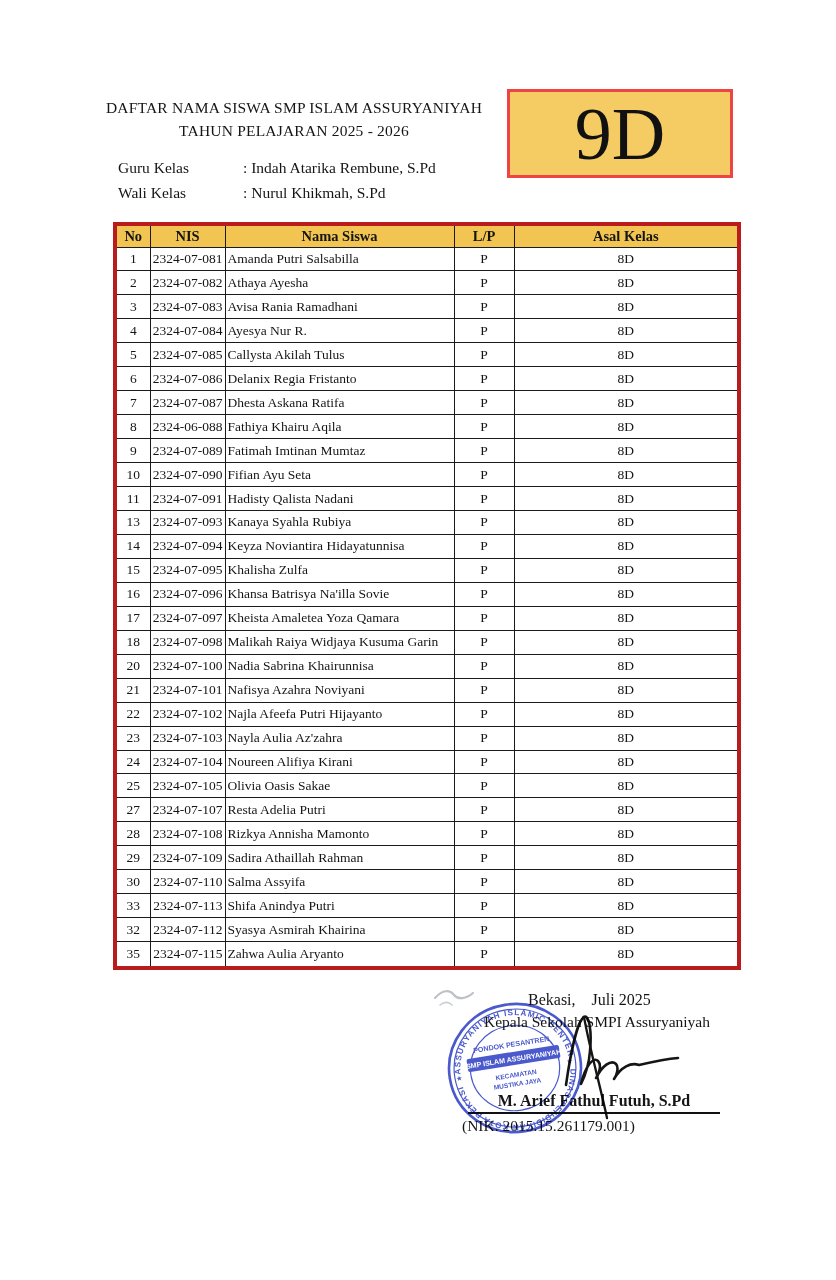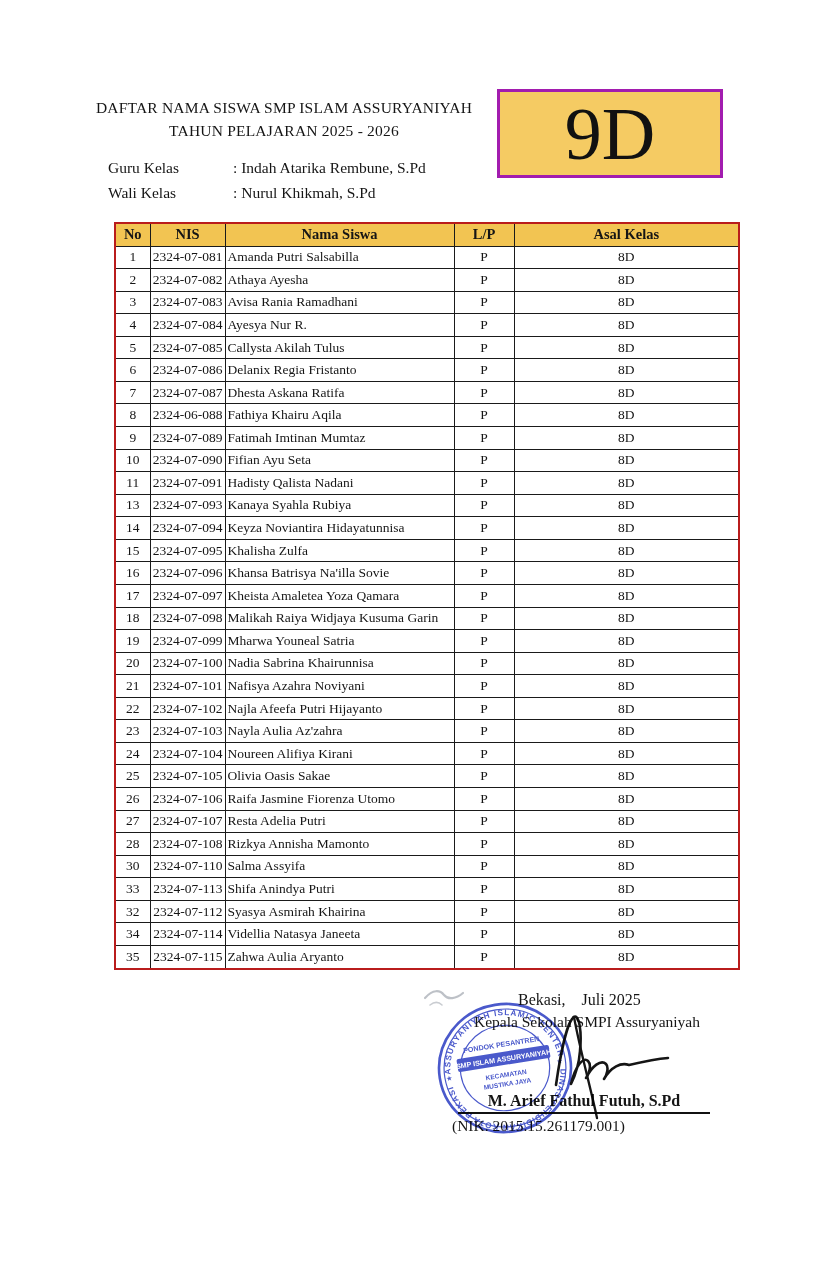--- a/index.html
+++ b/index.html
@@ -1,32 +1,32 @@
 <!DOCTYPE html>
 <html><head>
 <meta charset="utf-8">
 <style>
   * { margin:0; padding:0; box-sizing:border-box; }
   html,body { background:#ffffff; }
   body { font-family:"Liberation Serif","DejaVu Serif",serif; color:#151515; }
-  .page { position:relative; width:812px; height:1280px; background:#ffffff; overflow:hidden; }
+  .page { position:relative; width:812px; height:1280px; background:#ffffff; overflow:hidden;margin-left:10px; }
 
   
   .title-block { position:absolute; left:58px; top:96px; width:452px; text-align:center;
                  font-size:15.5px; line-height:23px; letter-spacing:.2px; }
   .class-box { position:absolute; left:497px; top:89px; width:226px; height:89px;
-               background:#F5CB63; border:3px solid #a21caf;
+               background:#F5CB63; border:3px solid #ef4444;
                display:flex; align-items:center; justify-content:center;
                font-size:74px; line-height:1; color:#111; }
   .info-block { position:absolute; left:108px; top:155px; font-size:15.5px; line-height:25px; }
   .info-row .lbl { display:inline-block; width:125px; }
 
   
-  table.roster { position:absolute; left:114px; top:222px; width:624px; height:748px;
-                 border-collapse:collapse; border:2px solid #b91c1c; table-layout:fixed; }
+  table.roster { position:absolute; left:103px; top:222px; width:624px; height:748px;
+                 border-collapse:collapse; border:4px solid #b91c1c; table-layout:fixed; }
   table.roster th, table.roster td { border:1px solid #1a1a1a; overflow:hidden; }
   table.roster thead tr { height:23px; }
   table.roster th { background:#F2C452; font-weight:bold; font-size:14.5px; text-align:center; }
   table.roster td { font-size:13.5px; padding:0 2px; }
   td.col-no   { text-align:center; font-size:14px; }
   td.col-nis  { text-align:right; }
   td.col-name { text-align:left; padding-left:4px; font-size:13px; white-space:nowrap; }
   td.col-lp   { text-align:center; }
   td.col-asal { text-align:center; font-size:14px; }
 
@@ -198,27 +198,20 @@
           <td class="col-asal">8D</td>
         </tr>
         <tr>
           <td class="col-no">18</td>
           <td class="col-nis">2324-07-098</td>
           <td class="col-name">Malikah Raiya Widjaya Kusuma Garin</td>
           <td class="col-lp">P</td>
           <td class="col-asal">8D</td>
         </tr>
         <tr>
-          <td class="col-no">19</td>
-          <td class="col-nis">2324-07-099</td>
-          <td class="col-name">Mharwa Youneal Satria</td>
-          <td class="col-lp">P</td>
-          <td class="col-asal">8D</td>
-        </tr>
-        <tr>
           <td class="col-no">20</td>
           <td class="col-nis">2324-07-100</td>
           <td class="col-name">Nadia Sabrina Khairunnisa</td>
           <td class="col-lp">P</td>
           <td class="col-asal">8D</td>
         </tr>
         <tr>
           <td class="col-no">21</td>
           <td class="col-nis">2324-07-101</td>
           <td class="col-name">Nafisya Azahra Noviyani</td>
@@ -247,65 +240,58 @@
           <td class="col-asal">8D</td>
         </tr>
         <tr>
           <td class="col-no">25</td>
           <td class="col-nis">2324-07-105</td>
           <td class="col-name">Olivia Oasis Sakae</td>
           <td class="col-lp">P</td>
           <td class="col-asal">8D</td>
         </tr>
         <tr>
-          <td class="col-no">26</td>
-          <td class="col-nis">2324-07-106</td>
-          <td class="col-name">Raifa Jasmine Fiorenza Utomo</td>
-          <td class="col-lp">P</td>
-          <td class="col-asal">8D</td>
-        </tr>
-        <tr>
           <td class="col-no">27</td>
           <td class="col-nis">2324-07-107</td>
           <td class="col-name">Resta Adelia Putri</td>
           <td class="col-lp">P</td>
           <td class="col-asal">8D</td>
         </tr>
         <tr>
           <td class="col-no">28</td>
           <td class="col-nis">2324-07-108</td>
           <td class="col-name">Rizkya Annisha Mamonto</td>
           <td class="col-lp">P</td>
           <td class="col-asal">8D</td>
         </tr>
         <tr>
+          <td class="col-no">29</td>
+          <td class="col-nis">2324-07-109</td>
+          <td class="col-name">Sadira Athaillah Rahman</td>
+          <td class="col-lp">P</td>
+          <td class="col-asal">8D</td>
+        </tr>
+        <tr>
           <td class="col-no">30</td>
           <td class="col-nis">2324-07-110</td>
           <td class="col-name">Salma Assyifa</td>
           <td class="col-lp">P</td>
           <td class="col-asal">8D</td>
         </tr>
         <tr>
           <td class="col-no">33</td>
           <td class="col-nis">2324-07-113</td>
           <td class="col-name">Shifa Anindya Putri</td>
           <td class="col-lp">P</td>
           <td class="col-asal">8D</td>
         </tr>
         <tr>
           <td class="col-no">32</td>
           <td class="col-nis">2324-07-112</td>
           <td class="col-name">Syasya Asmirah Khairina</td>
-          <td class="col-lp">P</td>
-          <td class="col-asal">8D</td>
-        </tr>
-        <tr>
-          <td class="col-no">34</td>
-          <td class="col-nis">2324-07-114</td>
-          <td class="col-name">Videllia Natasya Janeeta</td>
           <td class="col-lp">P</td>
           <td class="col-asal">8D</td>
         </tr>
         <tr>
           <td class="col-no">35</td>
           <td class="col-nis">2324-07-115</td>
           <td class="col-name">Zahwa Aulia Aryanto</td>
           <td class="col-lp">P</td>
           <td class="col-asal">8D</td>
         </tr>

